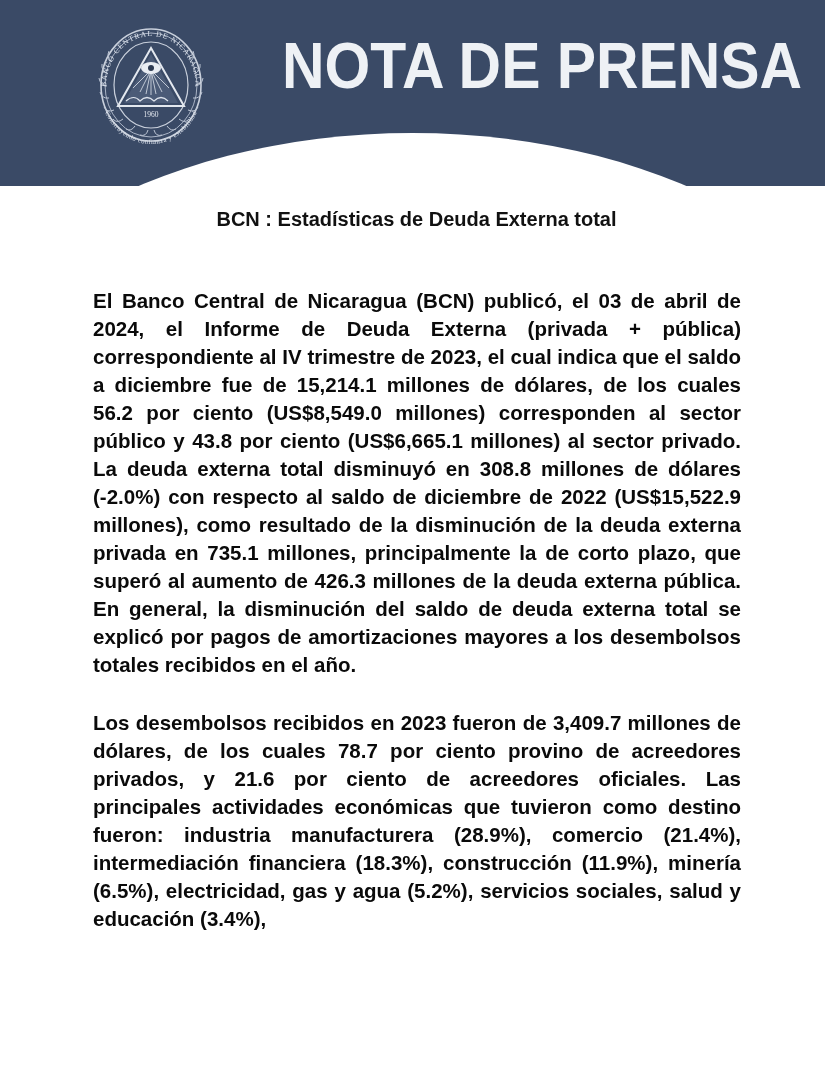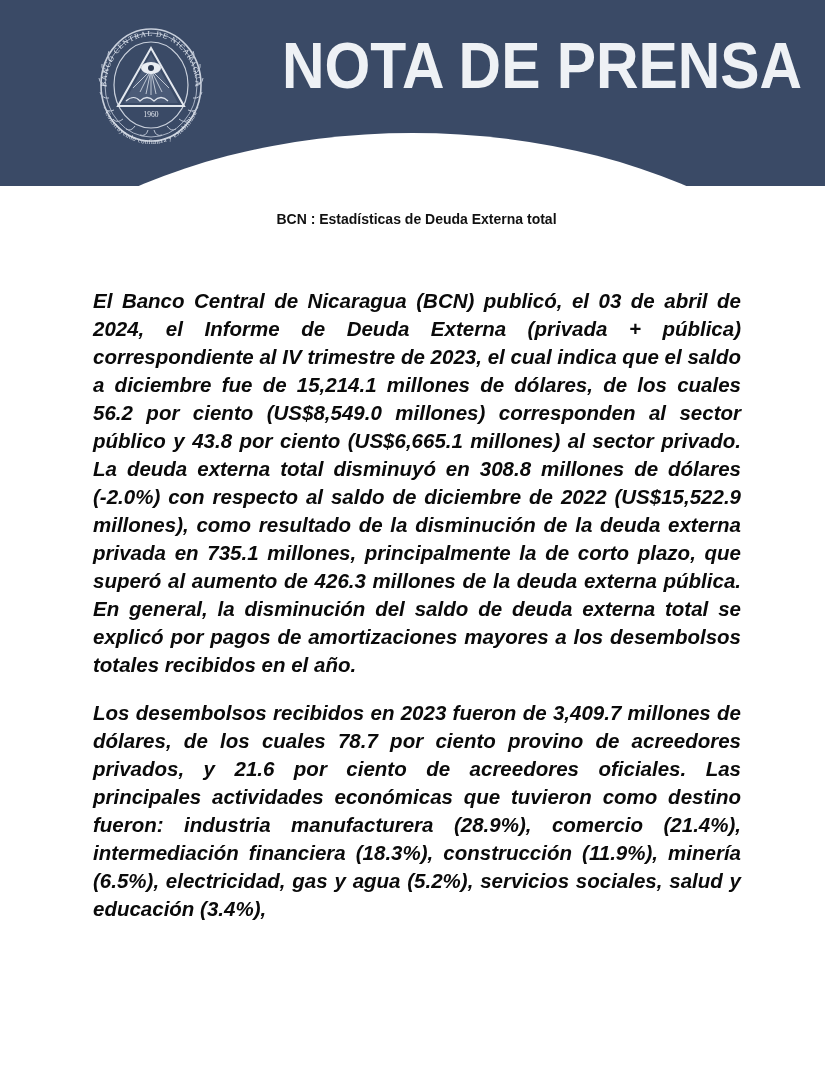--- a/index.html
+++ b/index.html
@@ -66,43 +66,42 @@
   }
 
   
   .page-title {
     position: absolute;
     left: 93px;
     top: 206px;
     width: 647px;
     text-align: center;
     color: #111111;
-    font-size: 14px;
+    font-size: 20px;
     font-weight: bold;
     line-height: 27px;
   }
   .page-title .t-line { display: block; }
 
   .body-copy {
     position: absolute;
     left: 93px;
     top: 287px;
     width: 648px;
-    font-style: italic;
   }
   .para {
     color: #0a0a0a;
     font-size: 20.5px;
     font-weight: bold;
     line-height: 28px;
     text-align: justify;
     text-justify: inter-word;
     margin: 0;
   }
-  .para + .para { margin-top: 20px; }
+  .para + .para { margin-top: 30px; }
   
   .para.truncated { text-align: justify; }
 </style>
 </head>
 <body>
 
 <div class="header">
 
   <div class="seal">
     <svg viewBox="0 0 126 126" aria-hidden="true">

